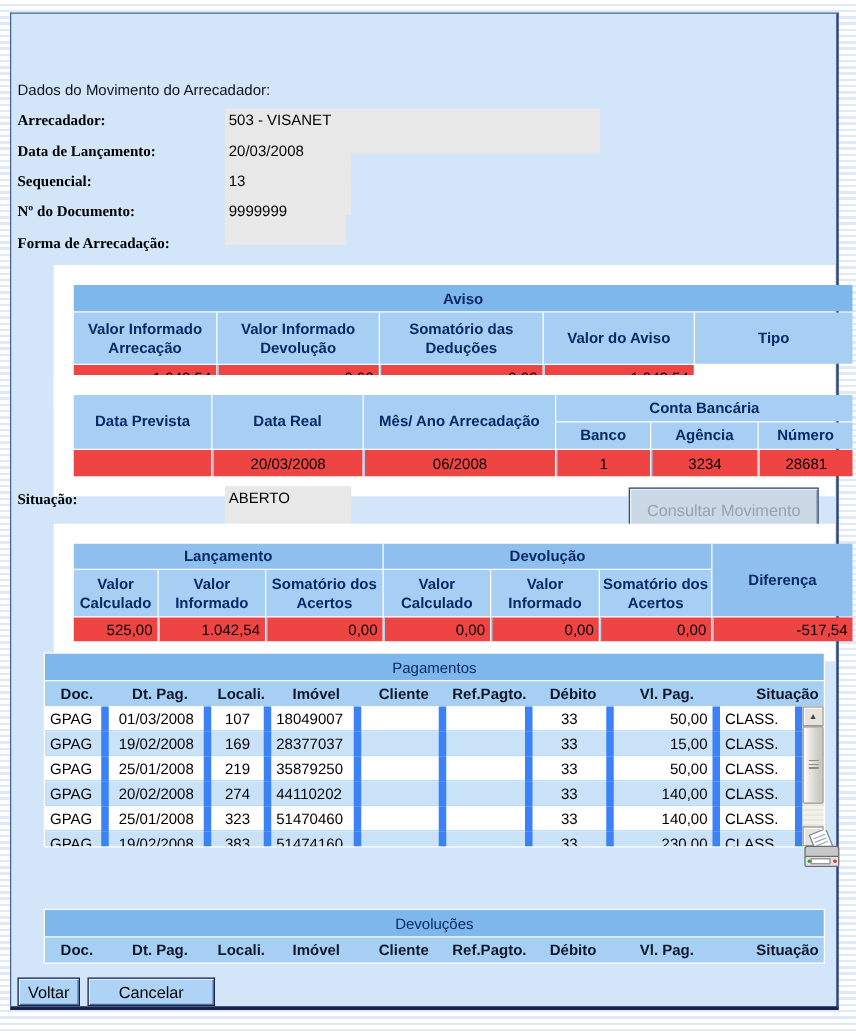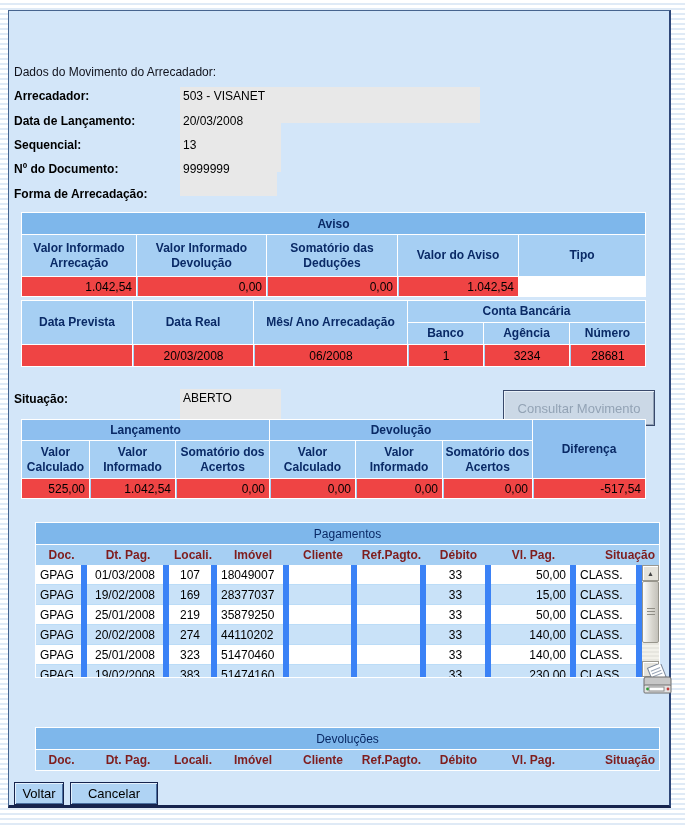--- a/index.html
+++ b/index.html
@@ -26,47 +26,47 @@
     border-radius:8px 0 2px 8px;
     clip-path:polygon(0 0,calc(100% - 13px) 0,100% 13px,100% 100%,0 100%);
     display:flex;align-items:center;
     box-shadow:inset 0 1px 0 rgba(255,255,255,.35);
   }
   .titlebar-in span{
     padding-left:22px;font-weight:bold;font-size:13px;letter-spacing:2.5px;color:#121E3F;
     white-space:nowrap;
   }
   .intro{position:absolute;left:5px;top:54px;color:#10121c;}
-  .flabel{position:absolute;left:5px;font-weight:bold;white-space:nowrap;}
+  .flabel{position:absolute;left:5px;font-weight:bold;white-space:nowrap;font-family:Liberation Serif, serif;}
   .fval{
     position:absolute;left:171px;height:36px;line-height:19px;box-sizing:border-box;
     background:#E8E8E8;padding-left:3px;color:#000;overflow:hidden;
   }
   
-  .gtbl{position:absolute;left:12px;width:625px;box-sizing:border-box;background:#fff;padding:1px;display:grid;gap:1px;}
+  .gtbl{position:absolute;left:34px;width:625px;box-sizing:border-box;background:#fff;padding:16px;display:grid;gap:1px;}
   .gt{background:#7EB7EB;color:#0A2A66;font-weight:bold;display:flex;align-items:center;justify-content:center;}
   .gg{background:#8EBFEF;color:#0A2A66;font-weight:bold;display:flex;align-items:center;justify-content:center;text-align:center;line-height:1.2;}
   .gh{background:#A6CFF3;color:#0A2A66;font-weight:bold;display:flex;align-items:center;justify-content:center;text-align:center;line-height:1.2;padding:0 2px;box-sizing:border-box;}
   .gd{background:#ef4444;display:flex;align-items:center;box-sizing:border-box;padding:0 4px;}
   .gd.sep{border-left:1px solid #A9D2F4;}
   .R{justify-content:flex-end;text-align:right;}
   .C{justify-content:center;text-align:center;}
   .L{justify-content:flex-start;text-align:left;}
   
   .btn-disabled{
     position:absolute;left:494px;top:379px;width:152px;height:36px;box-sizing:border-box;
     background:#CBD8E6;color:#93A3B5;font-size:13px;
     border:1px solid #39496B;box-shadow:inset 1px 1px 0 #E9F1F9,inset -1px -1px 0 #92A2B6;
     display:flex;align-items:center;justify-content:center;white-space:nowrap;
   }
   
   .ftbl{position:absolute;left:26px;width:625px;box-sizing:border-box;background:#fff;padding:1px;}
   .fttl{height:21px;background:#7EB7EB;color:#0A2A66;font-weight:normal;display:flex;align-items:center;justify-content:center;margin-bottom:1px;}
   .fhead{height:20px;background:#A6CFF3;display:flex;}
-  .fh{color:#7f1d1d;font-weight:bold;display:flex;align-items:center;justify-content:center;box-sizing:border-box;height:100%;}
+  .fh{color:#0f172a;font-weight:bold;display:flex;align-items:center;justify-content:center;box-sizing:border-box;height:100%;}
   .fh.R{justify-content:flex-end;padding-right:4px;}
   .pbody{position:relative;height:112px;overflow:hidden;background:#fff;}
   .pr{display:flex;height:20px;box-shadow:inset 0 -1px 0 #BBDCF7;}
   .pr.alt{background:#C9E2F8;}
   .pc{box-sizing:border-box;height:100%;display:flex;align-items:center;border-right:6px solid #3b82f6;padding:0 4px;}
   .c0{width:51px}.c1{width:82px}.c2{width:48px}.c3{width:72px}.c4{width:68px}
   .c5{width:69px}.c6{width:65px}.c7{width:85px}.c8{width:66px}.c8h{width:83px}
   
   .sb{position:absolute;right:0;top:0;width:17px;height:112px;background:repeating-linear-gradient(180deg,#F2F1EA 0 2px,#E7E6DF 2px 4px);}
   .sb-btn{position:absolute;left:0;width:17px;height:16px;box-sizing:border-box;background:#E5E3DB;border:1px solid #9A988F;
@@ -280,15 +280,15 @@
       <div class="fh c3">Imóvel</div>
       <div class="fh c4">Cliente</div>
       <div class="fh c5">Ref.Pagto.</div>
       <div class="fh c6">Débito</div>
       <div class="fh c7">Vl. Pag.</div>
       <div class="fh c8h R">Situação</div>
     </div>
   </div>
 
   <div class="btn" style="left:5px;width:50px">Voltar</div>
-  <div class="btn" style="left:61px;width:88px">Cancelar</div>
+  <div class="btn" style="left:61px;width:102px">Cancelar</div>
 
 </div>
 
 </body></html>

